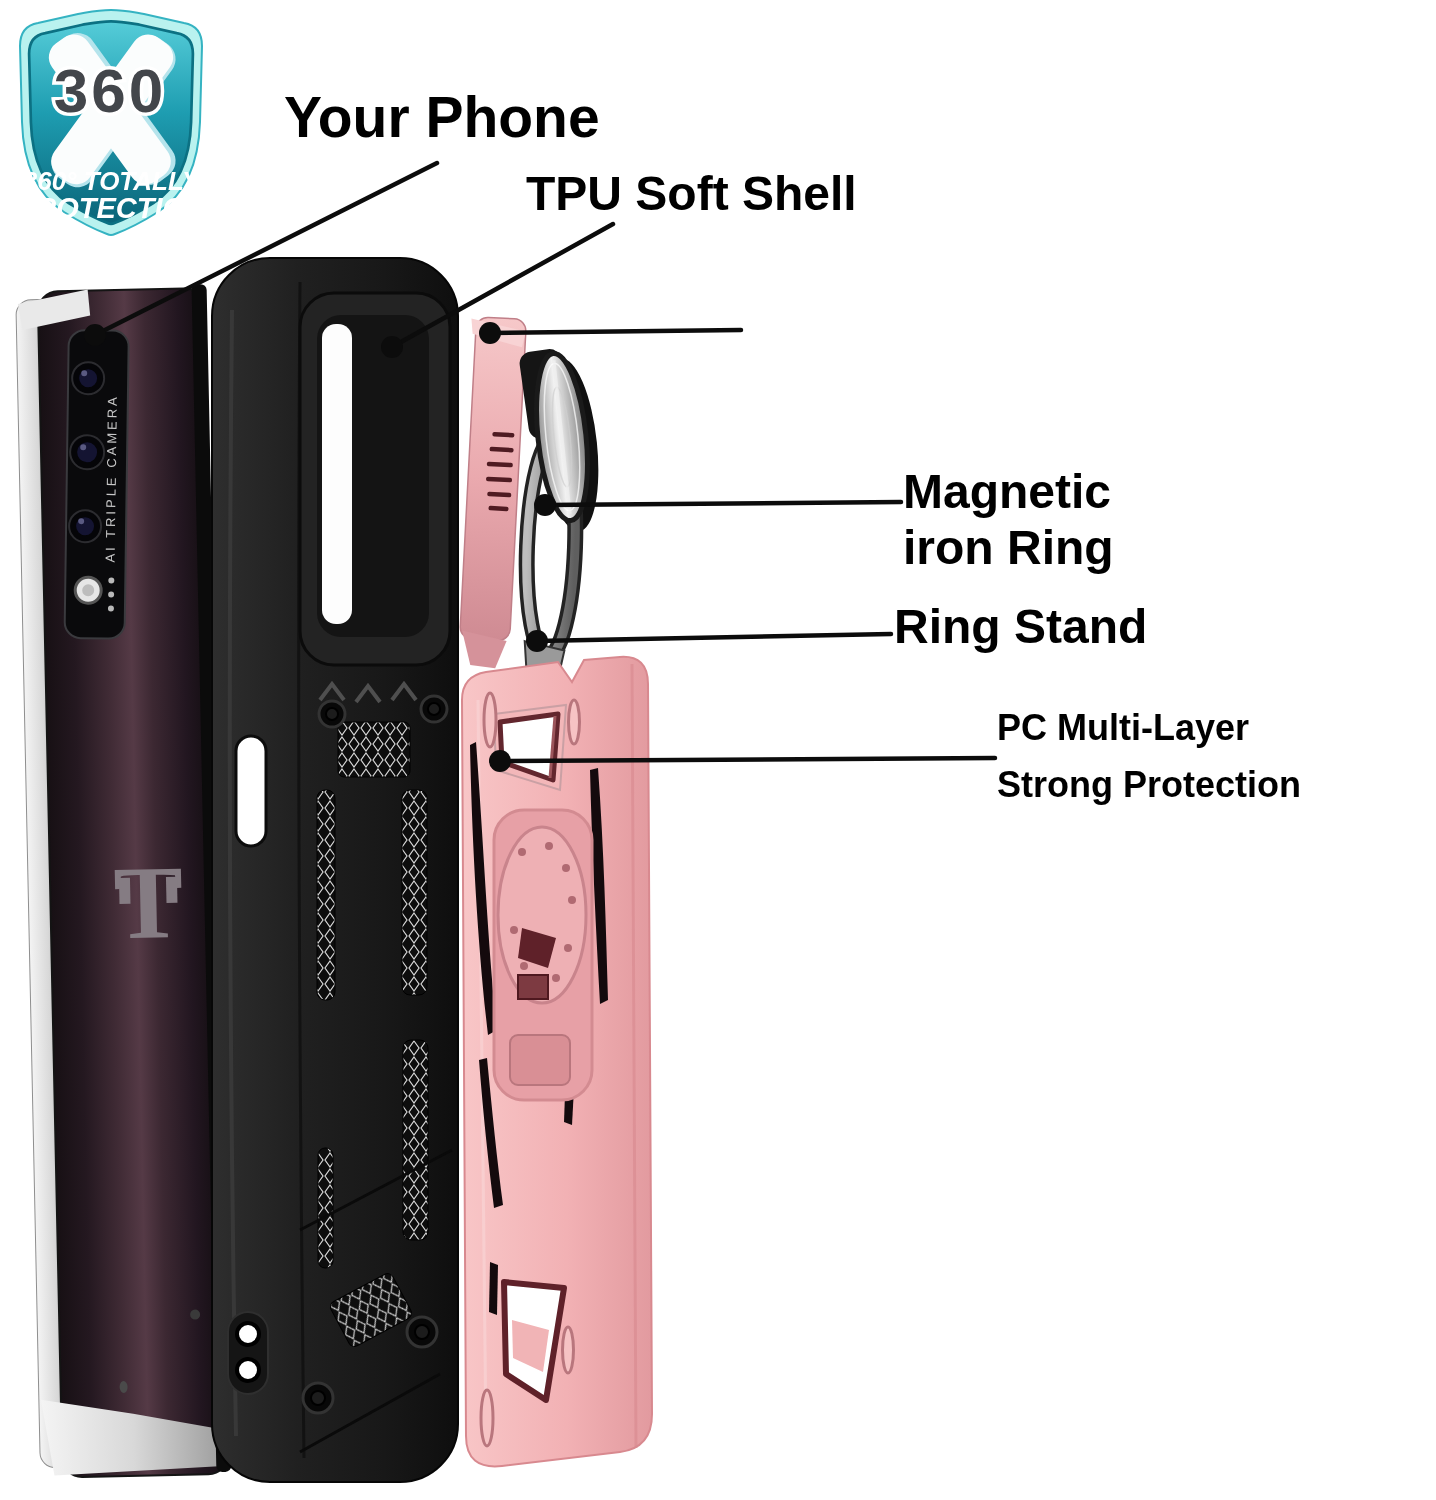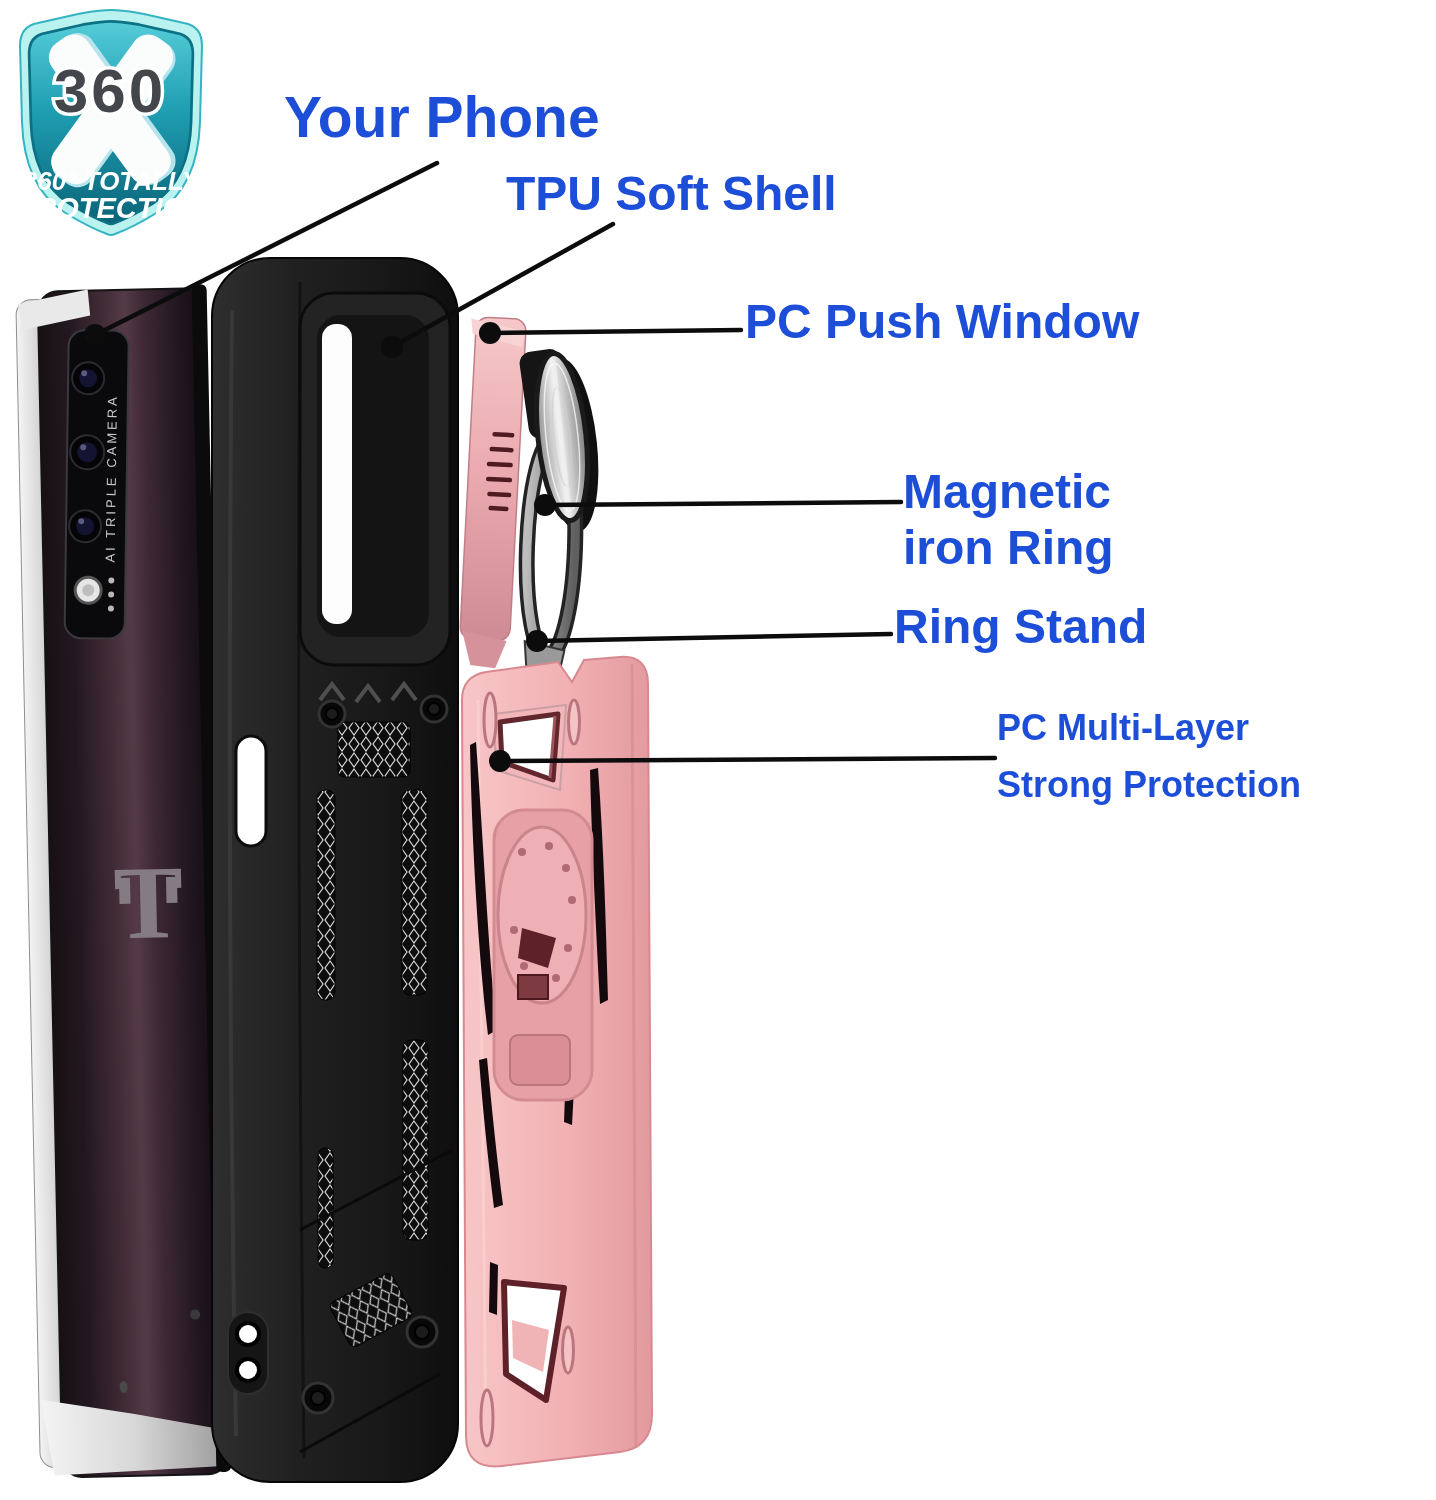--- a/index.html
+++ b/index.html
@@ -1,23 +1,23 @@
 <!DOCTYPE html>
 <html><head>
 <meta charset="utf-8">
 <style>
   html,body{margin:0;padding:0;background:#ffffff;}
   body{width:1436px;height:1500px;position:relative;overflow:hidden;
        font-family:"Liberation Sans", sans-serif;}
   #stage{position:absolute;left:0;top:0;width:1436px;height:1500px;}
   #art{position:absolute;left:0;top:0;}
-  .callout{position:absolute;color:#1d4ed8;font-weight:bold;white-space:nowrap;
+  .callout{position:absolute;color:#000000;font-weight:bold;white-space:nowrap;
            font-family:"Liberation Sans", sans-serif;}
   .cl-1{left:284px;top:84px;font-size:57px;}
-  .cl-2{left:506px;top:166px;font-size:48px;}
+  .cl-2{left:526px;top:166px;font-size:48px;}
   .cl-3{left:745px;top:294px;font-size:48px;}
   .cl-4{left:903px;top:464px;font-size:48px;line-height:56px;}
   .cl-5{left:894px;top:599px;font-size:48px;text-align:center;}
   .cl-6{left:997px;top:699px;font-size:36px;line-height:57px;}
 </style>
 </head>
 <body>
 
 <div id="stage">
 
@@ -274,21 +274,20 @@
         <rect x="83" y="20" width="44" height="170" rx="17" fill="#fbfdfd" transform="rotate(-36 105 107)"></rect>
       </g>
       <text x="104" y="108" text-anchor="middle" font-size="62" font-weight="bold" letter-spacing="3" fill="#43464b" stroke="#ffffff" stroke-width="7" paint-order="stroke" font-family="Liberation Sans, sans-serif">360</text>
       <text x="105" y="186" text-anchor="middle" font-size="26" font-weight="bold" font-style="italic" fill="#ffffff" font-family="Liberation Sans, sans-serif">360° TOTALLY</text>
       <text x="105" y="214" text-anchor="middle" font-size="29" font-weight="bold" font-style="italic" fill="#ffffff" font-family="Liberation Sans, sans-serif">PROTECTION</text>
     </g>
   </svg>
 
   <div class="callout cl-1">Your Phone</div>
   <div class="callout cl-2">TPU Soft Shell</div>
-  <div class="callout cl-3">PC Push Window</div>
   <div class="callout cl-4">
     <div>Magnetic</div>
     <div>iron Ring</div>
   </div>
   <div class="callout cl-5">Ring Stand</div>
   <div class="callout cl-6">
     <div>PC Multi-Layer</div>
     <div>Strong Protection</div>
   </div>
 

